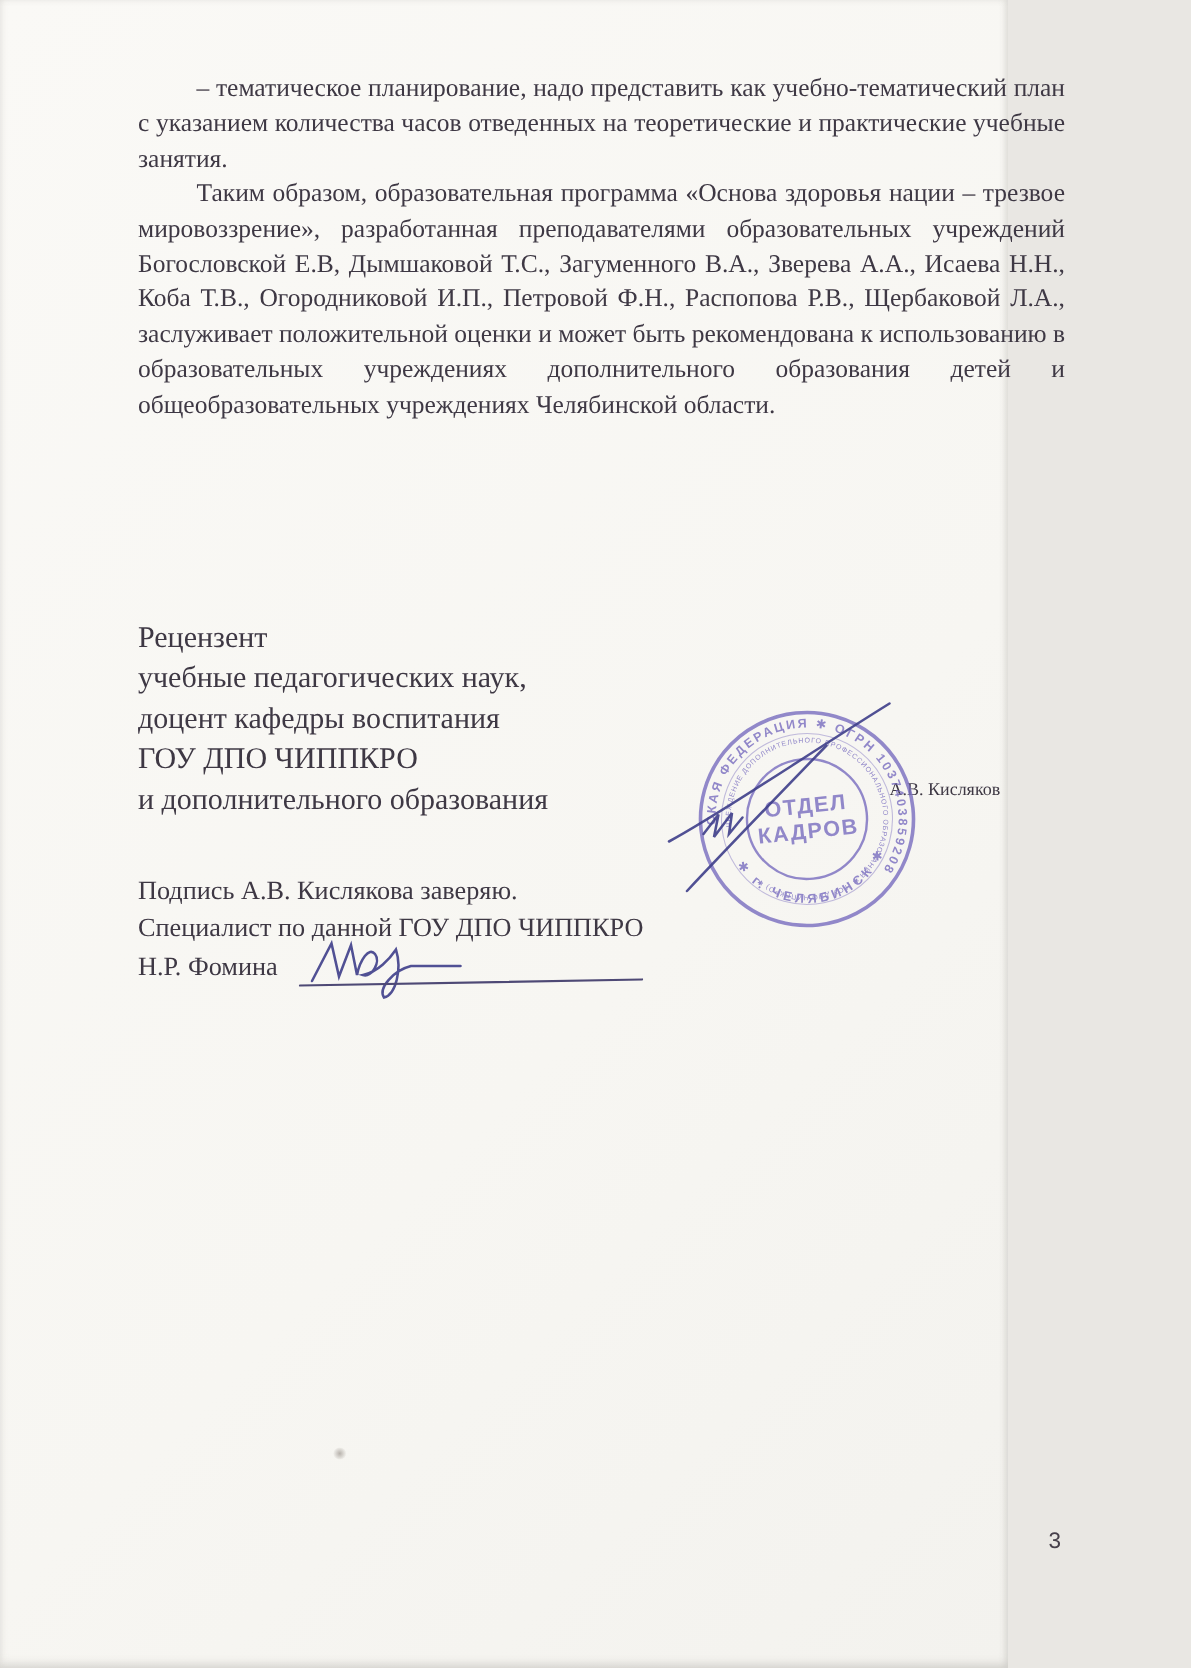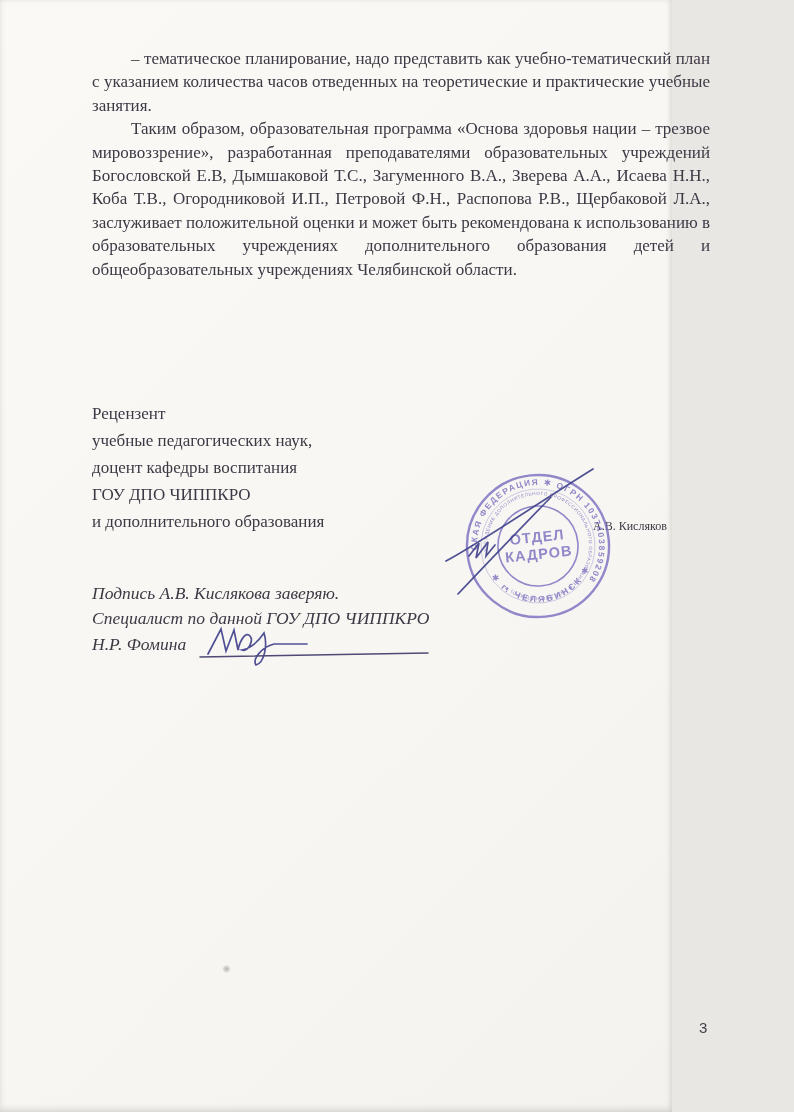--- a/index.html
+++ b/index.html
@@ -15,31 +15,31 @@
     background:linear-gradient(135deg,#faf9f6 0%,#f7f6f2 60%,#f3f2ee 100%);
     color:#3e3844;
     box-shadow:inset 0 -3px 6px rgba(110,105,98,.18), inset -2px 0 4px rgba(110,105,98,.10);
   }
   .content{
     position:absolute;left:92px;top:47px;width:618px;
     font-size:17px;line-height:23.4px;text-align:justify;
   }
   .content p{margin:0;text-indent:39px;}
   .reviewer{
-    position:absolute;left:92px;top:400px;
-    font-size:17px;line-height:27px;white-space:nowrap;
+    position:absolute;left:92px;top:412px;
+    font-size:20px;line-height:27px;white-space:nowrap;
   }
   .reviewer div{margin:0;}
   .reviewer-name{
     position:absolute;left:593px;top:519px;
     font-size:12px;white-space:nowrap;text-align:right;
   }
   .certification{
     position:absolute;left:92px;top:581px;
-    font-size:17.5px;line-height:25.4px;white-space:nowrap;font-style:italic;
+    font-size:17.5px;line-height:25.4px;white-space:nowrap;
   }
   .stamp-svg{position:absolute;left:454px;top:462px;filter:blur(.3px);}
   .overlay-svg{position:absolute;left:0;top:0;pointer-events:none;}
   .page-number{
     position:absolute;left:699px;top:1019px;
     font-size:15px;color:#47404b;
     font-family:"Liberation Sans","DejaVu Sans",sans-serif;
   }
   .speck{
     position:absolute;left:222px;top:965px;width:9px;height:8px;border-radius:50%;

